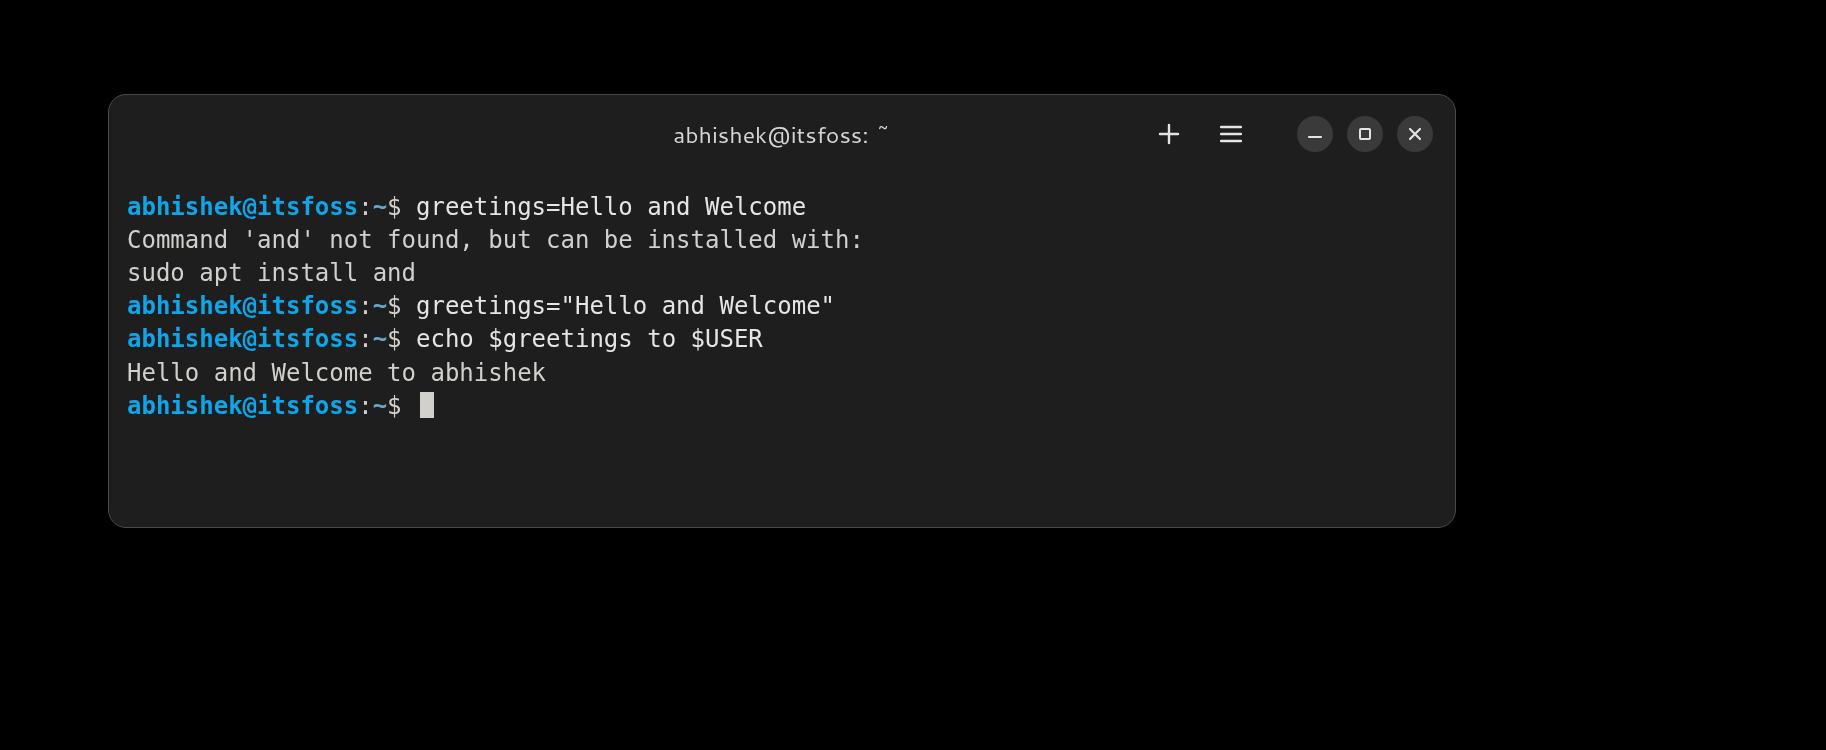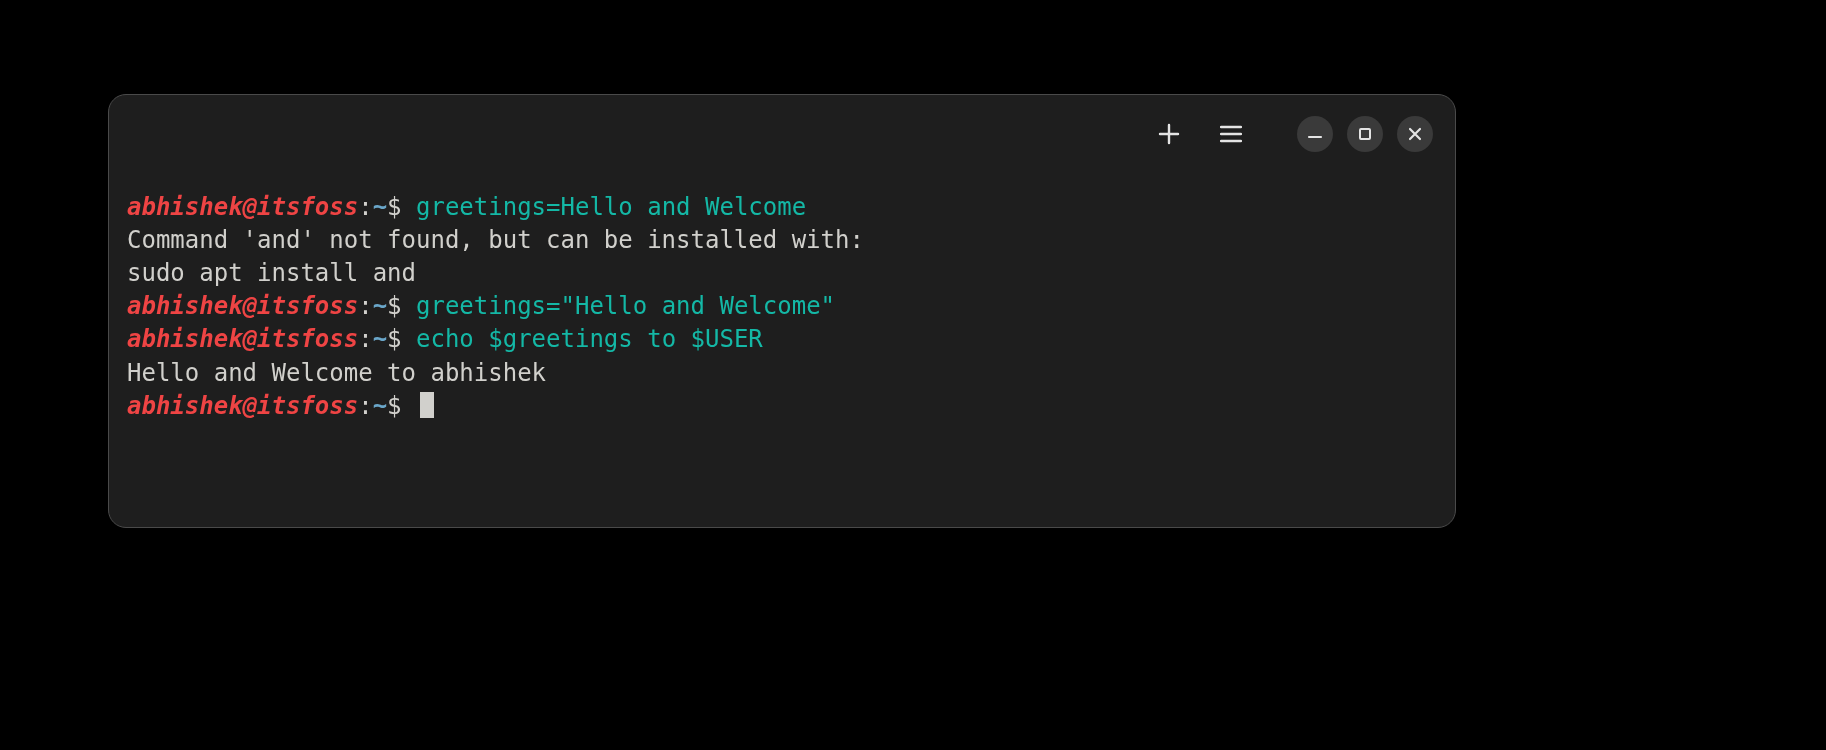--- a/index.html
+++ b/index.html
@@ -66,41 +66,42 @@
 
   
   .terminal-body {
     padding: 18px 18px 20px 18px;
     color: #d1d0cc;
     font-size: 24px;
     line-height: 1.38;
     white-space: pre;
   }
 
-  .user-host { color: #ef4444; font-weight: 700; font-style: italic; }
+  .user-host { color: #0ea5e9; font-weight: 700; }
   .path      { color: #6aa6c9; font-weight: 700; }
   .sym       { color: #d1d0cc; }
-  .cmd       { color: #14b8a6; text-align: center; }
+  .cmd       { color: #e5e5e5; text-align: center; }
   .out       { color: #d1d0cc; text-align: center; }
 
   .cursor-block {
     display: inline-block;
     width: 14px;
     height: 26px;
     background: #d1d0cc;
     vertical-align: -4px;
     margin-left: 4px;
   }
 </style>
 </head>
 <body>
 
 <div class="terminal-window">
 
   <div class="titlebar">
+    <div class="title">abhishek@itsfoss: ~</div>
 
     <div class="controls-left-of-right">
 
       <div class="icon-btn plain">
         <svg width="22" height="22" viewBox="0 0 22 22">
           <path d="M11 2 V20 M2 11 H20" stroke="#e4e4e4" stroke-width="2.4" stroke-linecap="round" fill="none"></path>
         </svg>
       </div>
 
       <div class="icon-btn plain">

